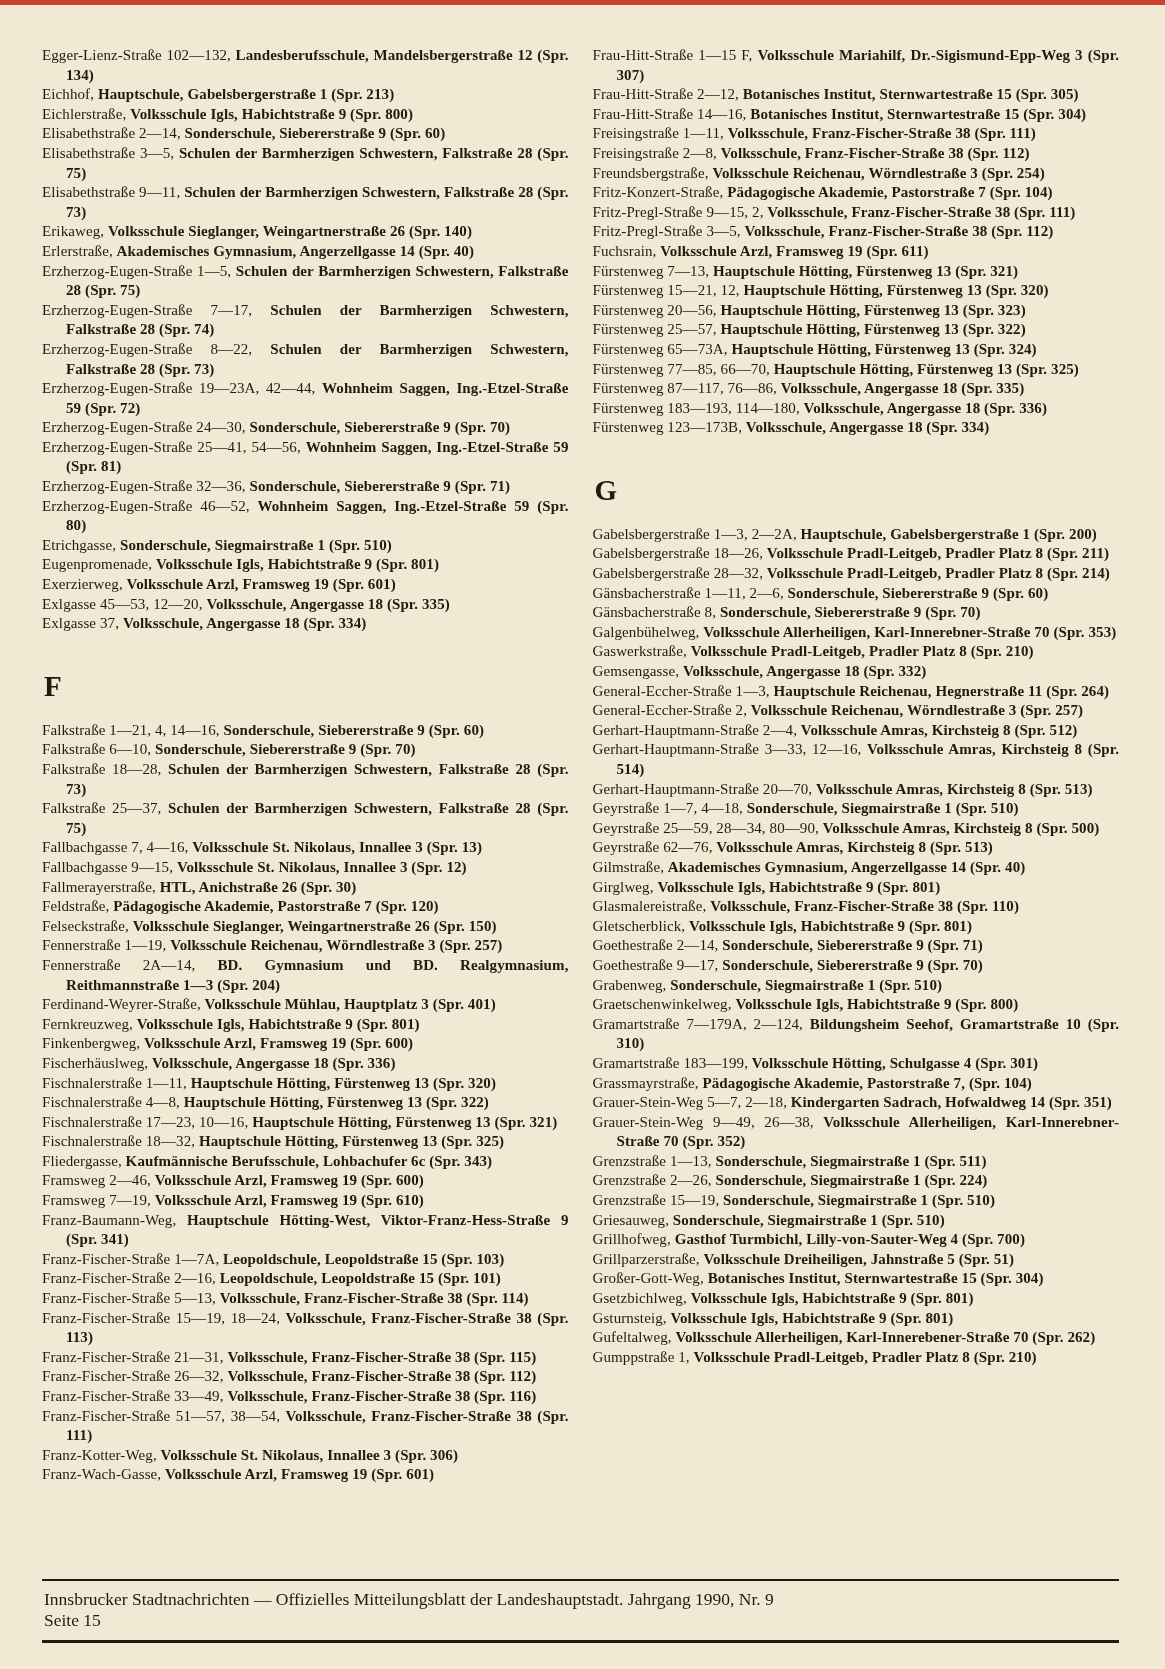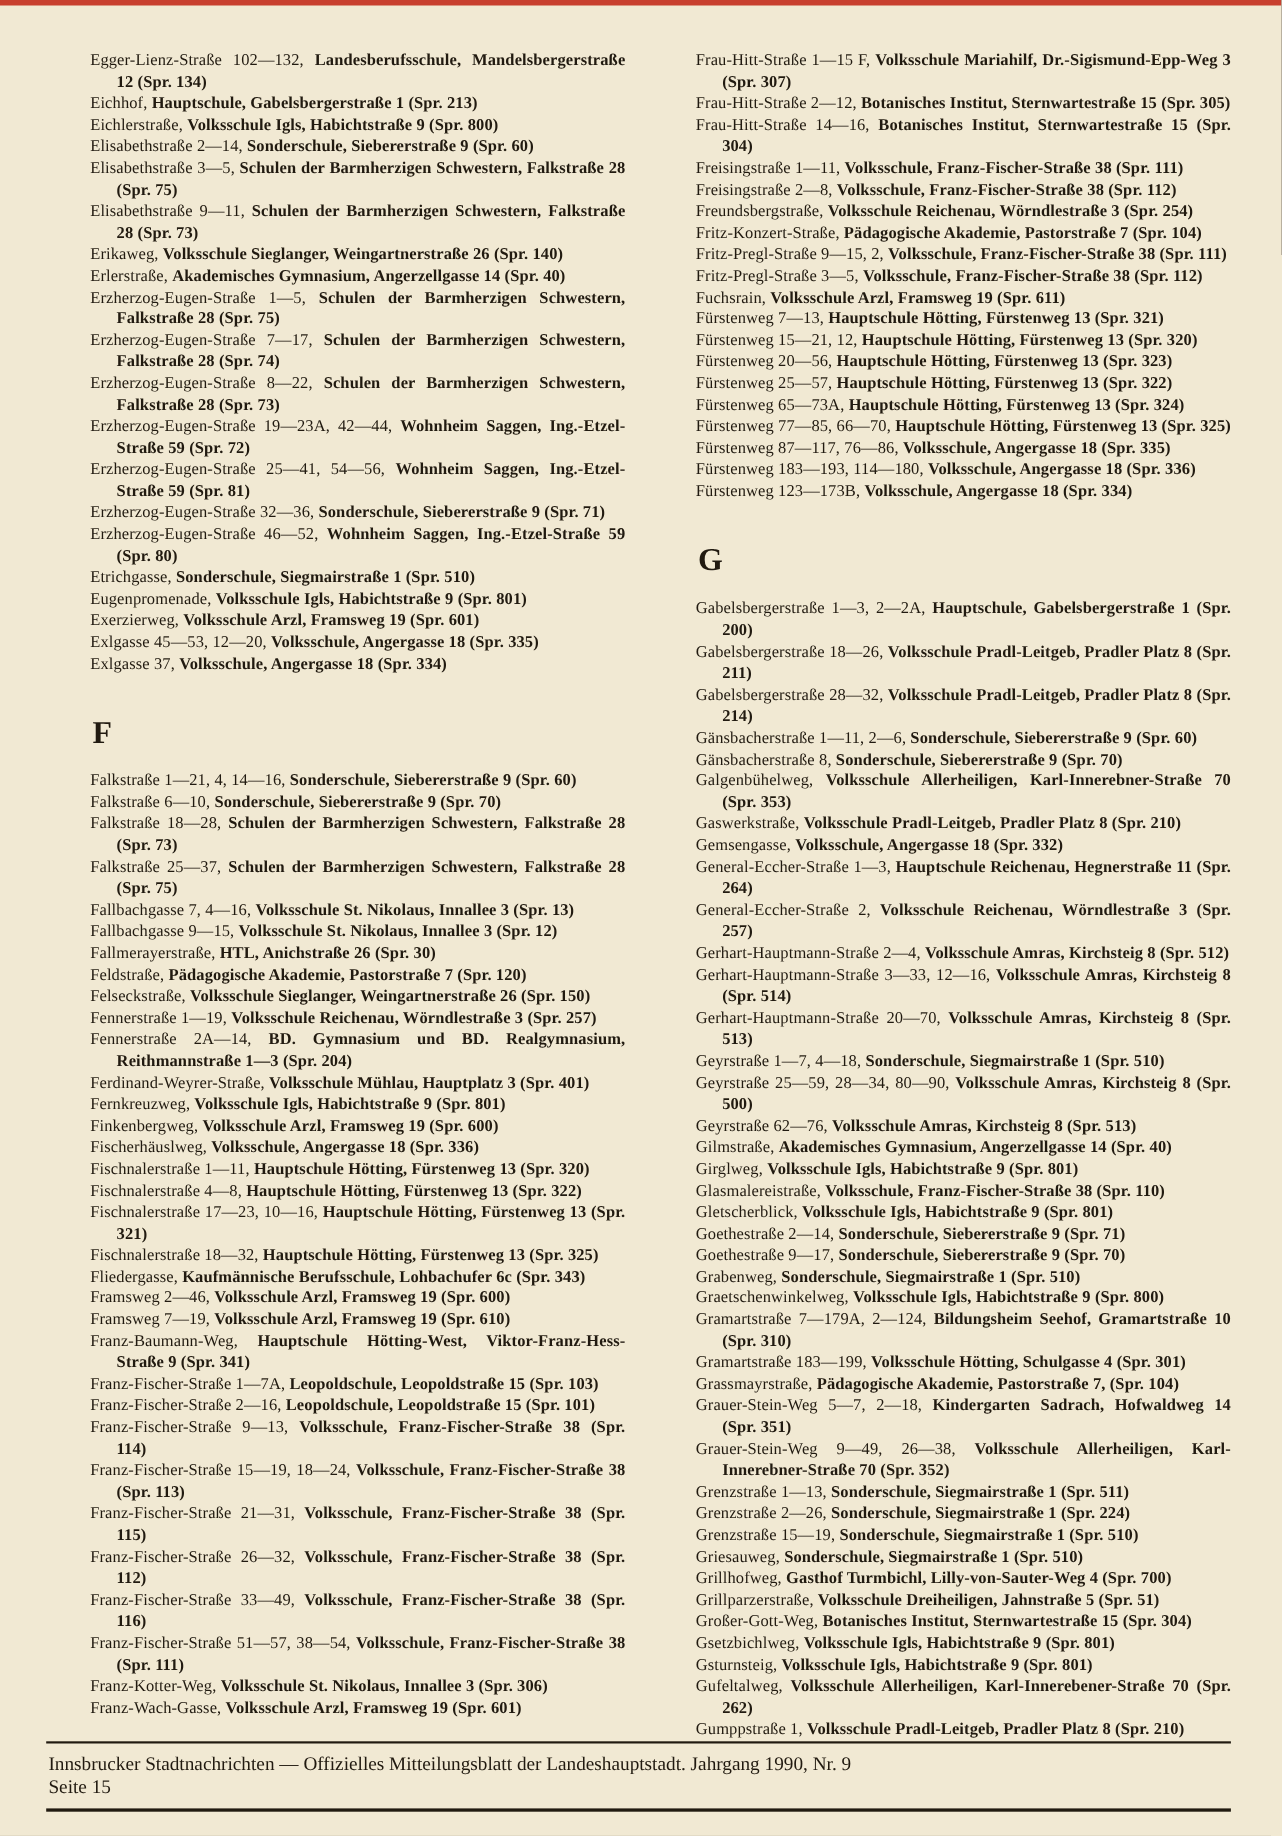--- a/index.html
+++ b/index.html
@@ -30,21 +30,20 @@
   .columns {
     flex: 1;
     display: flex;
     gap: 24px;
     align-items: flex-start;
   }
   .column {
     flex: 1;
     min-width: 0;
     text-align: justify;
-    margin-left: 40px;
   }
   .entry {
     margin: 0;
     padding-left: 24px;
     text-indent: -24px;
     font-size: 15px;
     line-height: 19.6px;
     letter-spacing: 0.1px;
   }
   .street { font-weight: 400; }
@@ -82,20 +81,21 @@
           <p class="entry"><span class="street">Eichlerstraße, </span><span class="detail">Volksschule Igls, Habichtstraße 9 (Spr. 800)</span></p>
           <p class="entry"><span class="street">Elisabethstraße 2—14, </span><span class="detail">Sonderschule, Siebererstraße 9 (Spr. 60)</span></p>
           <p class="entry"><span class="street">Elisabethstraße 3—5, </span><span class="detail">Schulen der Barmherzigen Schwestern, Falkstraße 28 (Spr. 75)</span></p>
           <p class="entry"><span class="street">Elisabethstraße 9—11, </span><span class="detail">Schulen der Barmherzigen Schwestern, Falkstraße 28 (Spr. 73)</span></p>
           <p class="entry"><span class="street">Erikaweg, </span><span class="detail">Volksschule Sieglanger, Weingartnerstraße 26 (Spr. 140)</span></p>
           <p class="entry"><span class="street">Erlerstraße, </span><span class="detail">Akademisches Gymnasium, Angerzellgasse 14 (Spr. 40)</span></p>
           <p class="entry"><span class="street">Erzherzog-Eugen-Straße 1—5, </span><span class="detail">Schulen der Barmherzigen Schwestern, Falkstraße 28 (Spr. 75)</span></p>
           <p class="entry"><span class="street">Erzherzog-Eugen-Straße 7—17, </span><span class="detail">Schulen der Barmherzigen Schwestern, Falkstraße 28 (Spr. 74)</span></p>
           <p class="entry"><span class="street">Erzherzog-Eugen-Straße 8—22, </span><span class="detail">Schulen der Barmherzigen Schwestern, Falkstraße 28 (Spr. 73)</span></p>
           <p class="entry"><span class="street">Erzherzog-Eugen-Straße 19—23A, 42—44, </span><span class="detail">Wohnheim Saggen, Ing.-Etzel-Straße 59 (Spr. 72)</span></p>
+          <p class="entry"><span class="street">Erzherzog-Eugen-Straße 24—30, </span><span class="detail">Sonderschule, Siebererstraße 9 (Spr. 70)</span></p>
           <p class="entry"><span class="street">Erzherzog-Eugen-Straße 25—41, 54—56, </span><span class="detail">Wohnheim Saggen, Ing.-Etzel-Straße 59 (Spr. 81)</span></p>
           <p class="entry"><span class="street">Erzherzog-Eugen-Straße 32—36, </span><span class="detail">Sonderschule, Siebererstraße 9 (Spr. 71)</span></p>
           <p class="entry"><span class="street">Erzherzog-Eugen-Straße 46—52, </span><span class="detail">Wohnheim Saggen, Ing.-Etzel-Straße 59 (Spr. 80)</span></p>
           <p class="entry"><span class="street">Etrichgasse, </span><span class="detail">Sonderschule, Siegmairstraße 1 (Spr. 510)</span></p>
           <p class="entry"><span class="street">Eugenpromenade, </span><span class="detail">Volksschule Igls, Habichtstraße 9 (Spr. 801)</span></p>
           <p class="entry"><span class="street">Exerzierweg, </span><span class="detail">Volksschule Arzl, Framsweg 19 (Spr. 601)</span></p>
           <p class="entry"><span class="street">Exlgasse 45—53, 12—20, </span><span class="detail">Volksschule, Angergasse 18 (Spr. 335)</span></p>
           <p class="entry"><span class="street">Exlgasse 37, </span><span class="detail">Volksschule, Angergasse 18 (Spr. 334)</span></p>
           <div class="section-letter">F</div>
           <p class="entry"><span class="street">Falkstraße 1—21, 4, 14—16, </span><span class="detail">Sonderschule, Siebererstraße 9 (Spr. 60)</span></p>
@@ -116,21 +116,21 @@
           <p class="entry"><span class="street">Fischnalerstraße 1—11, </span><span class="detail">Hauptschule Hötting, Fürstenweg 13 (Spr. 320)</span></p>
           <p class="entry"><span class="street">Fischnalerstraße 4—8, </span><span class="detail">Hauptschule Hötting, Fürstenweg 13 (Spr. 322)</span></p>
           <p class="entry"><span class="street">Fischnalerstraße 17—23, 10—16, </span><span class="detail">Hauptschule Hötting, Fürstenweg 13 (Spr. 321)</span></p>
           <p class="entry"><span class="street">Fischnalerstraße 18—32, </span><span class="detail">Hauptschule Hötting, Fürstenweg 13 (Spr. 325)</span></p>
           <p class="entry"><span class="street">Fliedergasse, </span><span class="detail">Kaufmännische Berufsschule, Lohbachufer 6c (Spr. 343)</span></p>
           <p class="entry"><span class="street">Framsweg 2—46, </span><span class="detail">Volksschule Arzl, Framsweg 19 (Spr. 600)</span></p>
           <p class="entry"><span class="street">Framsweg 7—19, </span><span class="detail">Volksschule Arzl, Framsweg 19 (Spr. 610)</span></p>
           <p class="entry"><span class="street">Franz-Baumann-Weg, </span><span class="detail">Hauptschule Hötting-West, Viktor-Franz-Hess-Straße 9 (Spr. 341)</span></p>
           <p class="entry"><span class="street">Franz-Fischer-Straße 1—7A, </span><span class="detail">Leopoldschule, Leopoldstraße 15 (Spr. 103)</span></p>
           <p class="entry"><span class="street">Franz-Fischer-Straße 2—16, </span><span class="detail">Leopoldschule, Leopoldstraße 15 (Spr. 101)</span></p>
-          <p class="entry"><span class="street">Franz-Fischer-Straße 9—13, </span><span class="detail">Volksschule, Franz-Fischer-Straße 38 (Spr. 114)</span></p>
+          <p class="entry"><span class="street">Franz-Fischer-Straße 5—13, </span><span class="detail">Volksschule, Franz-Fischer-Straße 38 (Spr. 114)</span></p>
           <p class="entry"><span class="street">Franz-Fischer-Straße 15—19, 18—24, </span><span class="detail">Volksschule, Franz-Fischer-Straße 38 (Spr. 113)</span></p>
           <p class="entry"><span class="street">Franz-Fischer-Straße 21—31, </span><span class="detail">Volksschule, Franz-Fischer-Straße 38 (Spr. 115)</span></p>
           <p class="entry"><span class="street">Franz-Fischer-Straße 26—32, </span><span class="detail">Volksschule, Franz-Fischer-Straße 38 (Spr. 112)</span></p>
           <p class="entry"><span class="street">Franz-Fischer-Straße 33—49, </span><span class="detail">Volksschule, Franz-Fischer-Straße 38 (Spr. 116)</span></p>
           <p class="entry"><span class="street">Franz-Fischer-Straße 51—57, 38—54, </span><span class="detail">Volksschule, Franz-Fischer-Straße 38 (Spr. 111)</span></p>
           <p class="entry"><span class="street">Franz-Kotter-Weg, </span><span class="detail">Volksschule St. Nikolaus, Innallee 3 (Spr. 306)</span></p>
           <p class="entry"><span class="street">Franz-Wach-Gasse, </span><span class="detail">Volksschule Arzl, Framsweg 19 (Spr. 601)</span></p>
         </div>
       <div class="column">
           <p class="entry"><span class="street">Frau-Hitt-Straße 1—15 F, </span><span class="detail">Volksschule Mariahilf, Dr.-Sigismund-Epp-Weg 3 (Spr. 307)</span></p>

